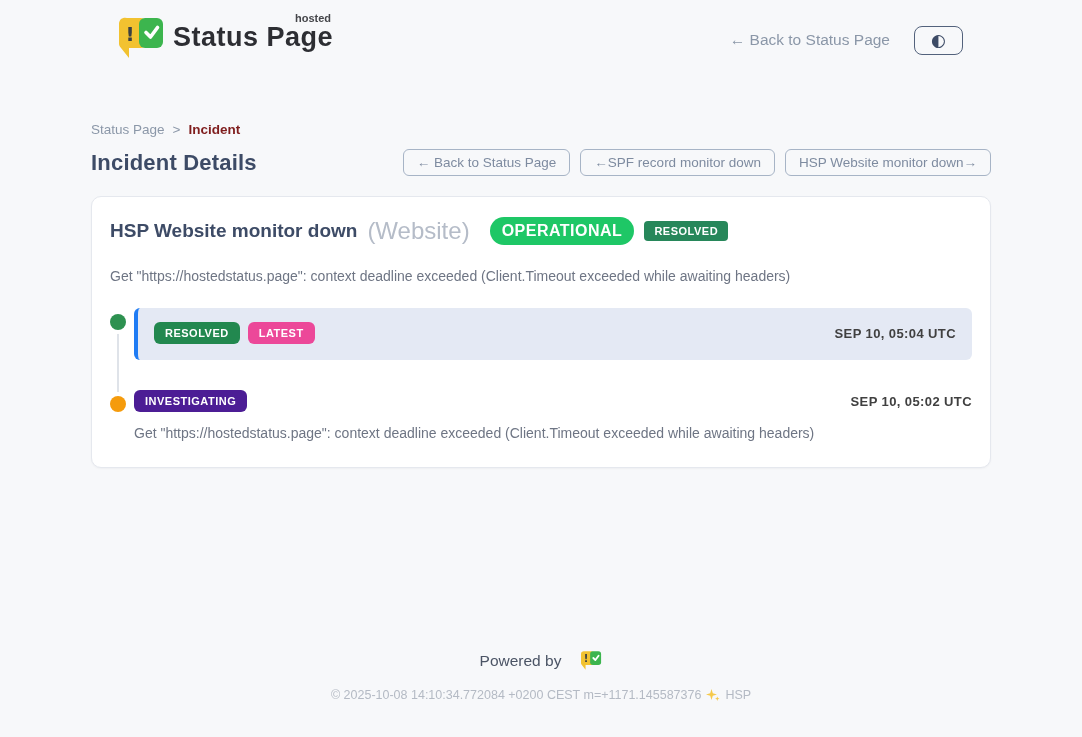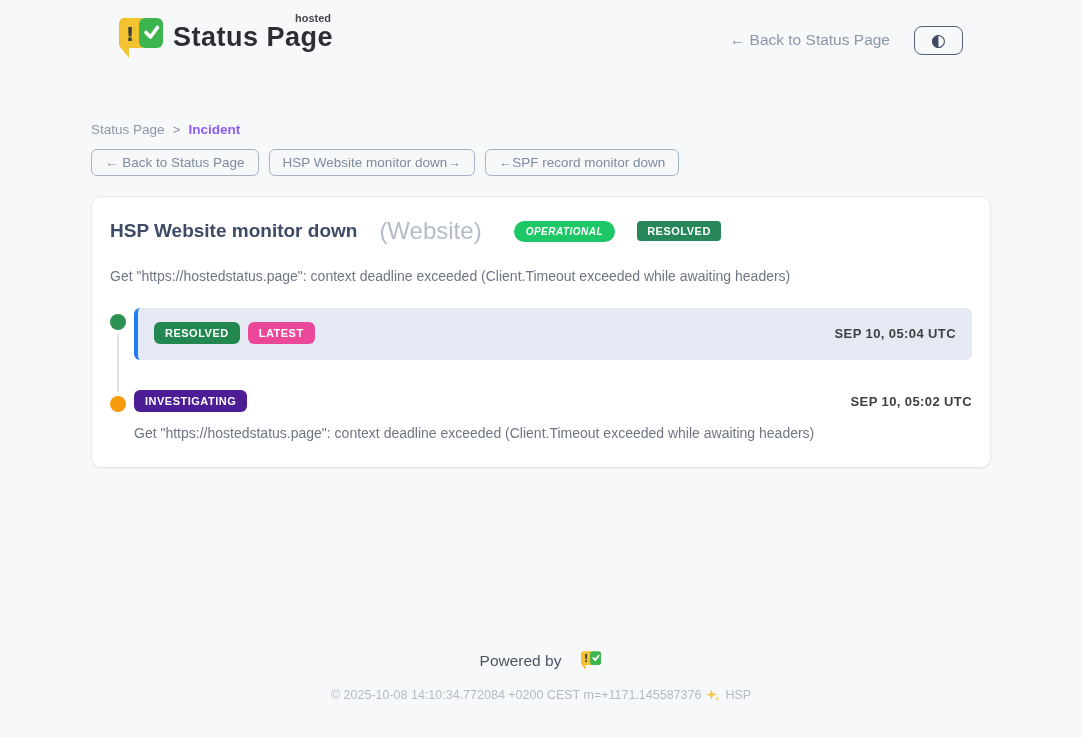--- a/index.html
+++ b/index.html
@@ -21,40 +21,40 @@
   .header-right { display:flex; align-items:center; gap:24px; }
   .back-link { color:#8b97a8; font-size:15.5px; text-decoration:none; }
   .theme-toggle {
     width:49px; height:29px; border:1.5px solid #53627c; border-radius:8px;
     background:#f7f8fa; display:flex; align-items:center; justify-content:center; cursor:pointer;
   }
   .theme-toggle span { font-size:17px; color:#3d4b66; line-height:1; font-family:"DejaVu Sans",sans-serif; }
 
   
   .crumbs { margin-top:58px; font-size:13.5px; color:#8b97a8; display:flex; gap:8px; align-items:center; }
-  .crumbs .crumb-current { color:#8b5cf6; font-weight:700; }
+  .crumbs .crumb-current { color:#7f1d1d; font-weight:700; }
   .page-head { display:flex; align-items:center; justify-content:space-between; margin-top:12px; }
   h1.page-title { font-size:22px; font-weight:700; color:#3d4b66; letter-spacing:.2px; }
   .nav-btns { display:flex; gap:10px; }
   .nav-btn {
     border:1px solid #a7b4c6; border-radius:6px; background:transparent;
     color:#7e8ba0; font-size:13.5px; padding:5px 13px; cursor:pointer;
     font-family:inherit; white-space:nowrap;
   }
 
   
   .card {
     margin-top:20px; background:#ffffff; border:1px solid #e5e8ee; border-radius:10px;
     padding:20px 18px 26px; box-shadow:0 1px 2px rgba(20,30,55,.04);
   }
-  .card-title-row { display:flex; align-items:center; gap:22px; }
+  .card-title-row { display:flex; align-items:center; gap:10px; }
   h2.incident-title { font-size:19px; font-weight:700; color:#3d4b66; }
   .incident-scope { color:#b5bcc8; font-weight:500; }
   .badge { display:inline-block; color:#fff; font-weight:700; letter-spacing:.5px; }
-  .badge-operational { background:#1ec766; font-size:10px; padding:5px 12px; border-radius:999px; margin-left:10px;font-style:italic; }
+  .badge-operational { background:#1ec766; font-size:16px; padding:5px 12px; border-radius:999px; margin-left:10px; }
   .badge-resolved-hdr { background:#27875a; font-size:11px; padding:4px 10px; border-radius:4px; }
   .meta-line { margin-top:9px; font-size:13.2px; color:#7c8494; }
   .meta-line b { color:#444c5c; }
   .incident-desc { margin-top:23px; font-size:14px; color:#6e7584; }
 
   
   .timeline { margin-top:24px; position:relative; }
   .tl-line { position:absolute; left:7px; top:14px; bottom:40px; width:2px; background:#dfe3e9; }
   .tl-entry { position:relative; padding-left:24px; }
   .tl-entry + .tl-entry { margin-top:30px; }
@@ -110,24 +110,25 @@
 
 <main class="container">
 
   <nav class="crumbs">
     <span>Status Page</span>
     <span>&gt;</span>
     <span class="crumb-current">Incident</span>
   </nav>
 
   <div class="page-head">
+    <h1 class="page-title">Incident Details</h1>
     <div class="nav-btns">
       <button class="nav-btn">← Back to Status Page</button>
+      <button class="nav-btn">←SPF record monitor down</button>
       <button class="nav-btn">HSP Website monitor down→</button>
-      <button class="nav-btn">←SPF record monitor down</button>
     </div>
   </div>
 
   <section class="card">
     <div class="card-title-row">
       <h2 class="incident-title">HSP Website monitor down</h2>
       <span class="incident-scope" style="font-size:24px;">(Website)</span>
       <span class="badge badge-operational">OPERATIONAL</span>
       <span class="badge badge-resolved-hdr">RESOLVED</span>
     </div>

